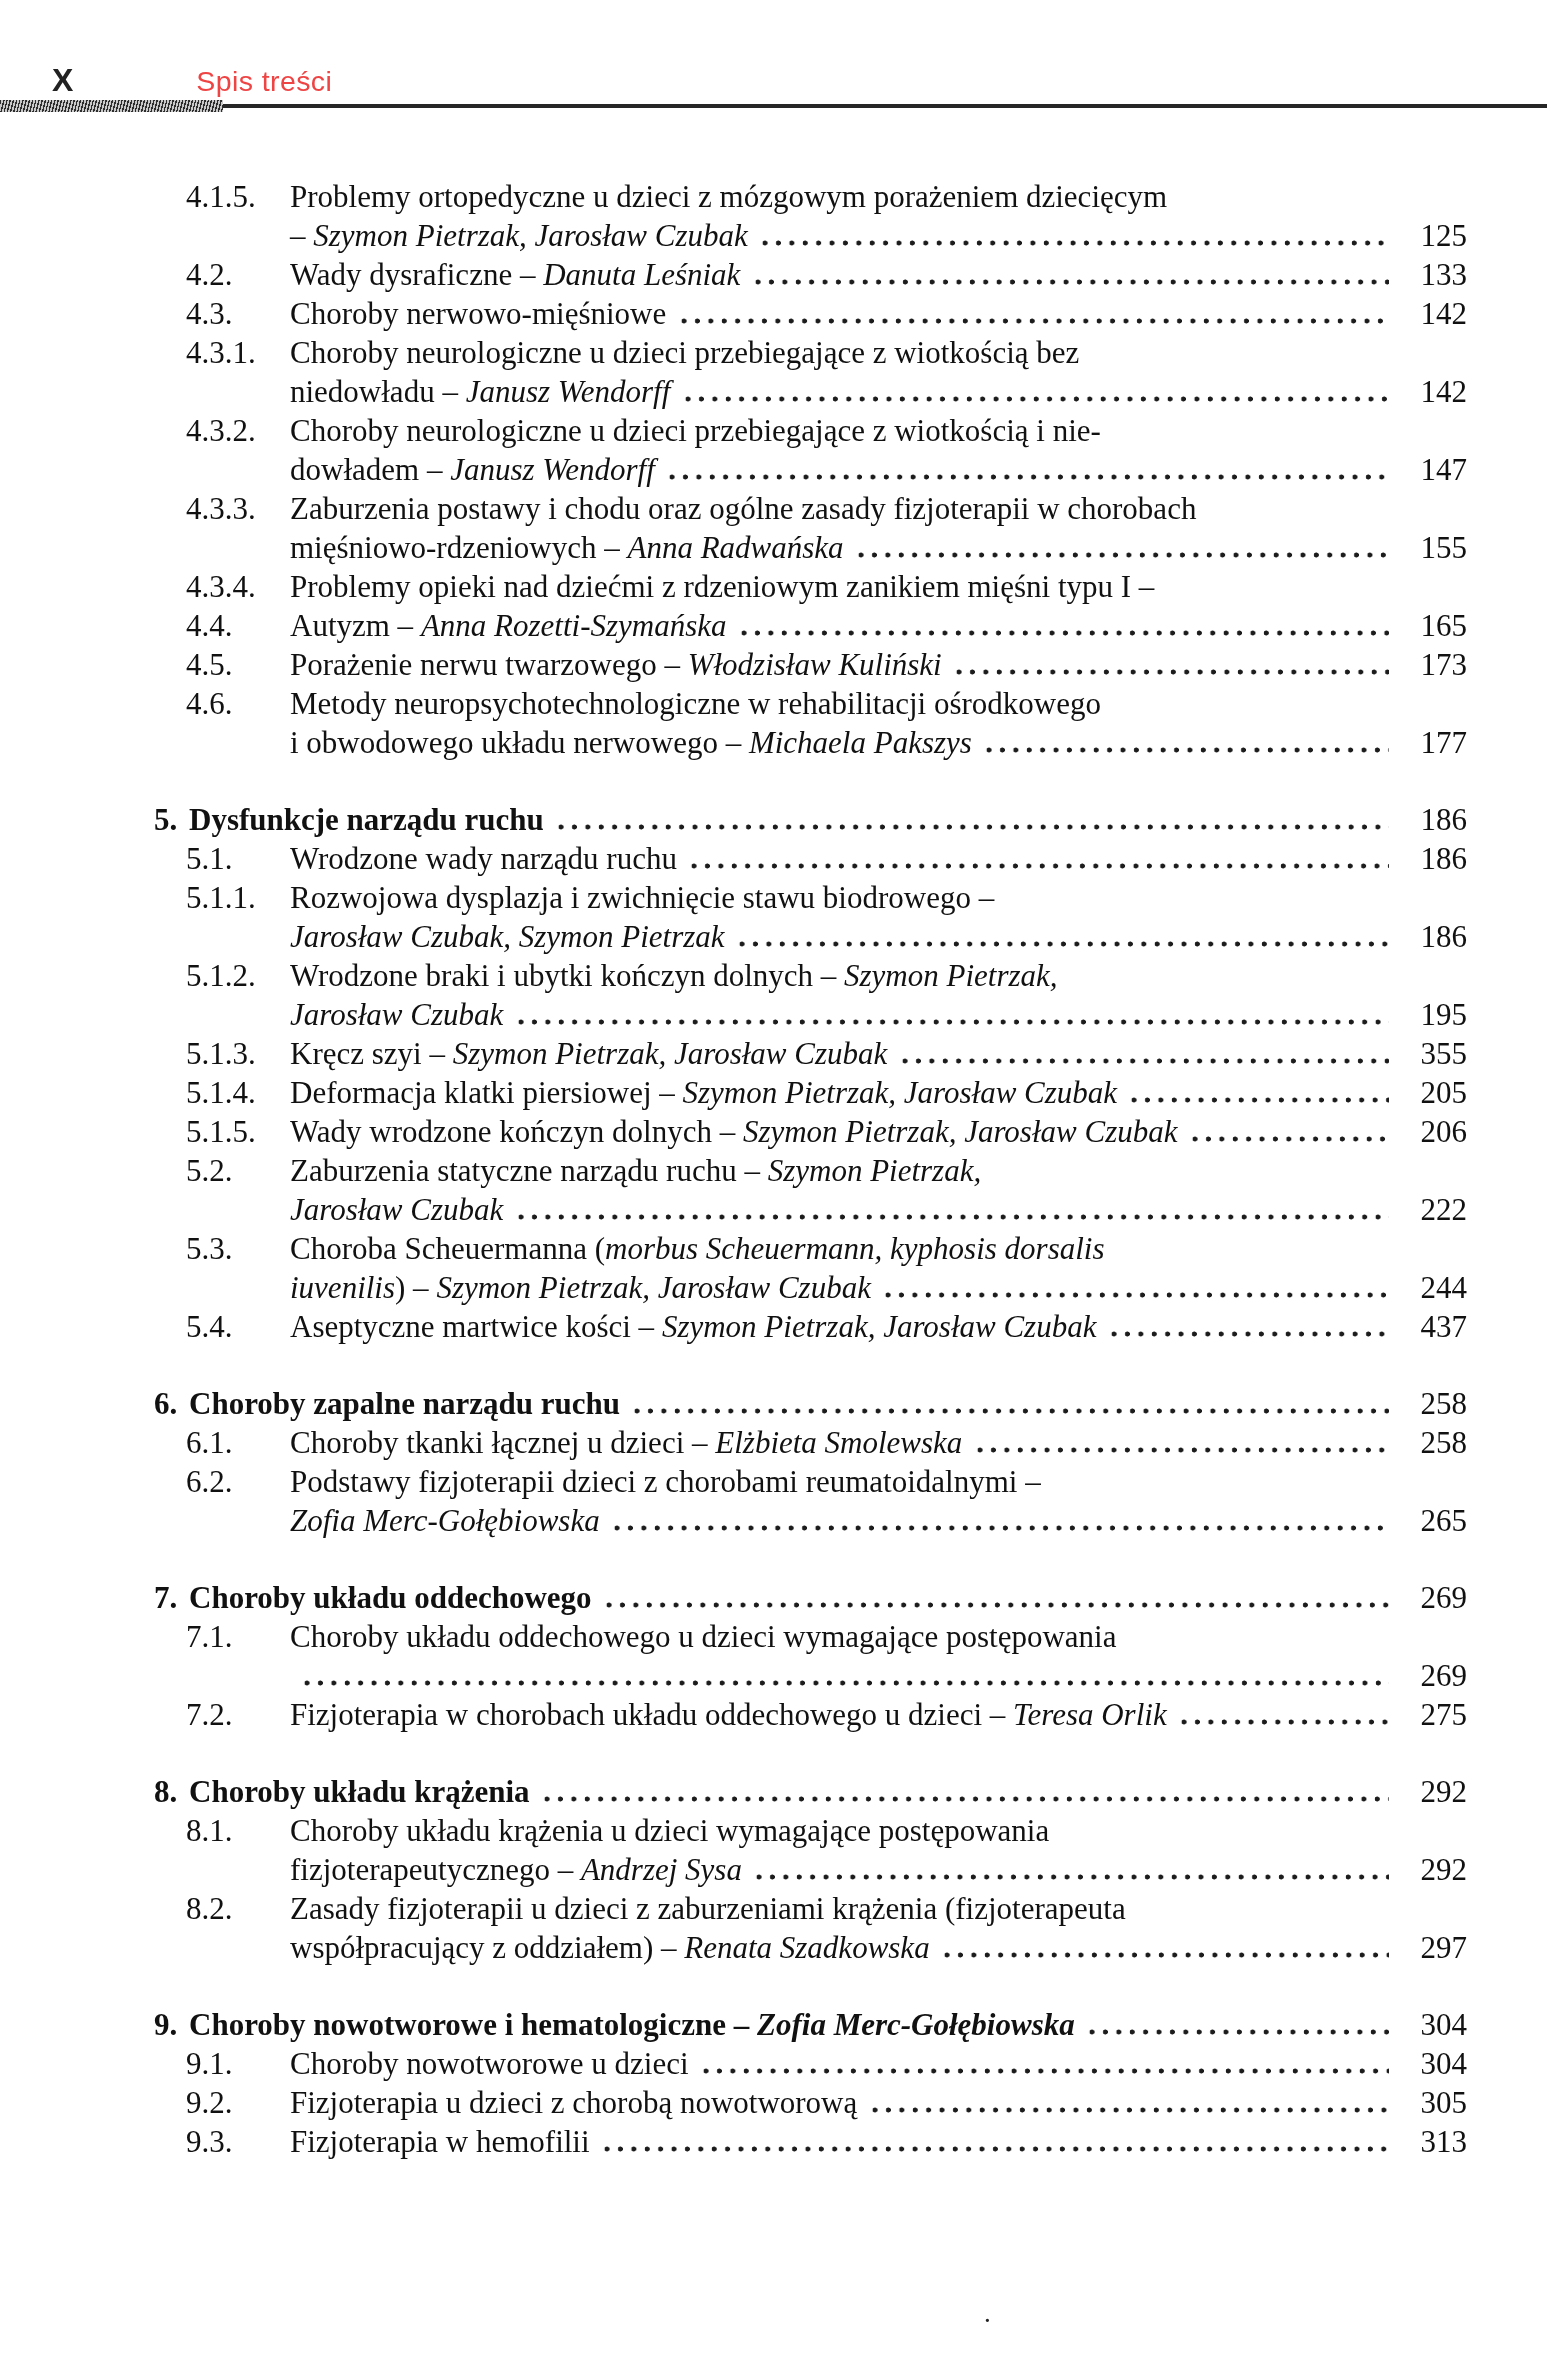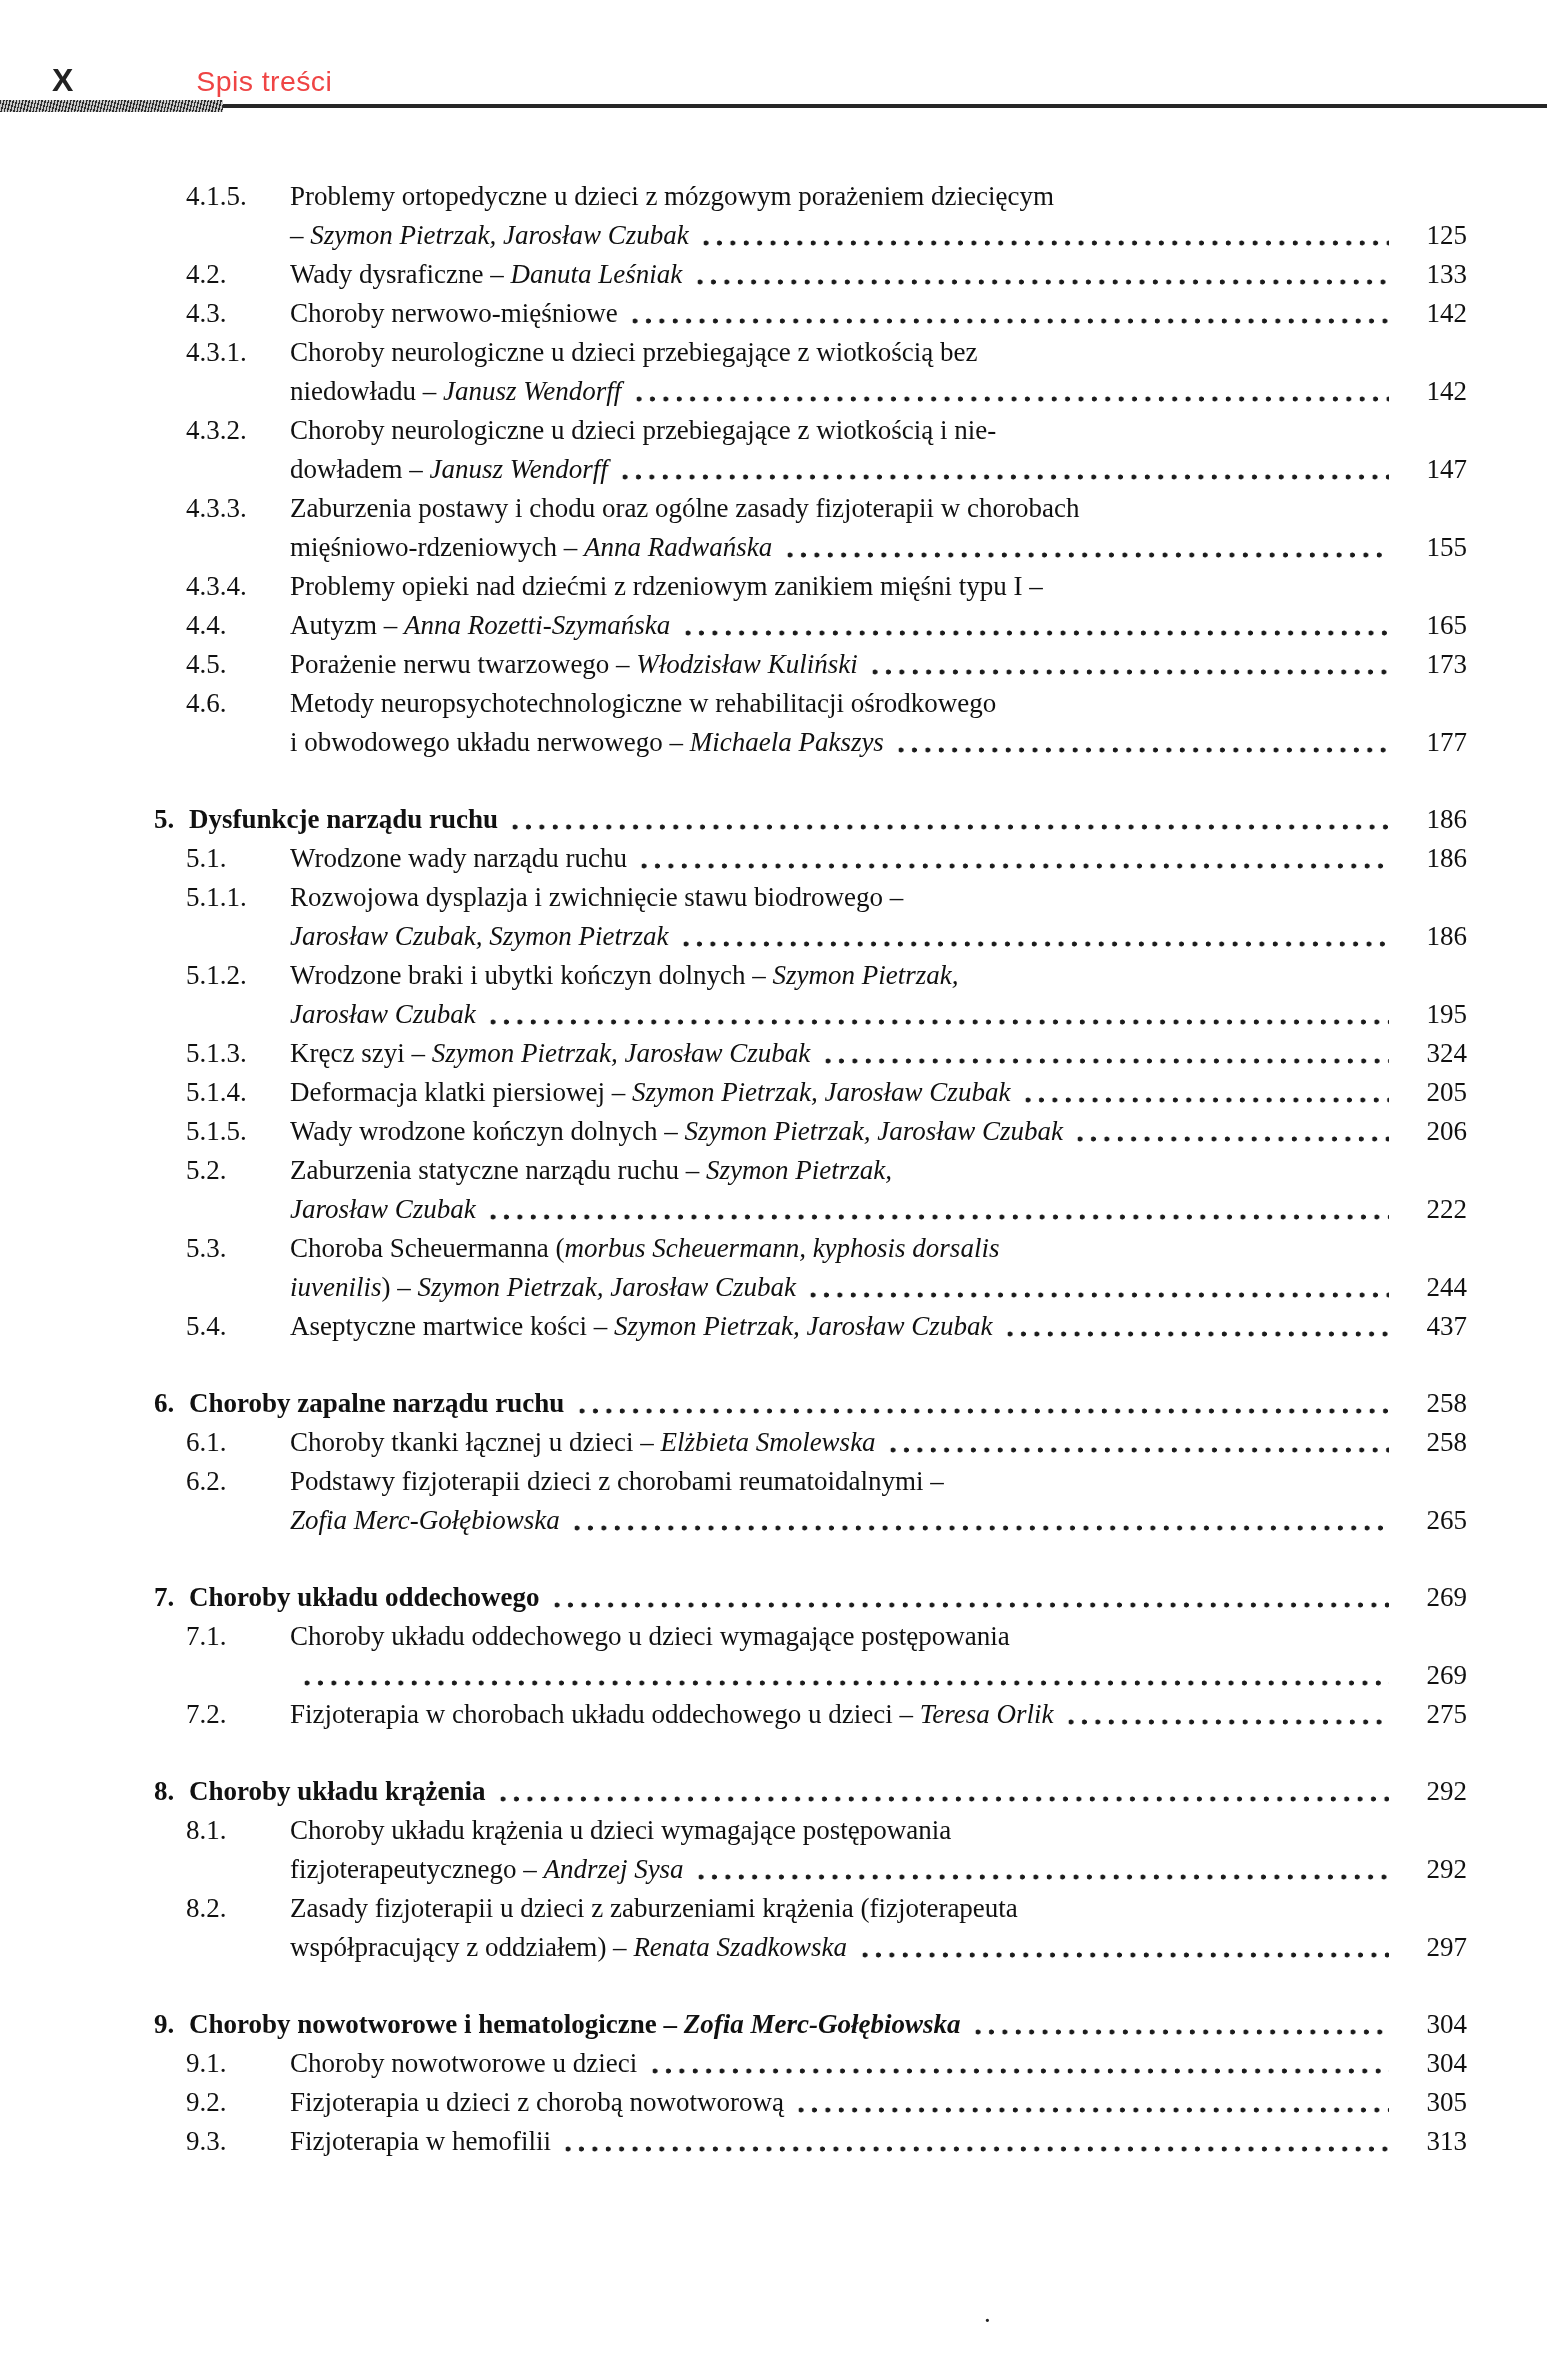--- a/index.html
+++ b/index.html
@@ -50,21 +50,21 @@
     height: 12px;
     background: repeating-linear-gradient(104deg, #2e2e2e 0px, #2e2e2e 1.4px, #c9c9c9 1.4px, #c9c9c9 3.1px);
   }
 
   
   .toc {
     position: absolute;
     top: 177px;
     left: 0;
     right: 0;
-    font-size: 27px;
+    font-size: 31px;
     line-height: 39px;
     font-family: Liberation Serif, serif;
   }
   .entry {
     display: flex;
     padding-right: 97px;
   }
   .entry.sub { padding-left: 186px; }
   .entry.sub .num { width: 104px; flex: 0 0 104px; }
   .entry.chapter { padding-left: 154px; font-weight: 700; }
@@ -271,21 +271,21 @@
           <span class="page">195</span>
         </div>
       </div>
     </div>
     <div class="entry sub">
       <span class="num">5.1.3.</span>
       <div class="body">
         <div class="line">
           <span class="segs"><span class="seg">Kręcz szyi – </span><span class="seg it">Szymon Pietrzak, Jarosław Czubak</span></span>
           <span class="leader"></span>
-          <span class="page">324</span>
+          <span class="page">355</span>
         </div>
       </div>
     </div>
     <div class="entry sub">
       <span class="num">5.1.4.</span>
       <div class="body">
         <div class="line">
           <span class="segs"><span class="seg">Deformacja klatki piersiowej – </span><span class="seg it">Szymon Pietrzak, Jarosław Czubak</span></span>
           <span class="leader"></span>
           <span class="page">205</span>

